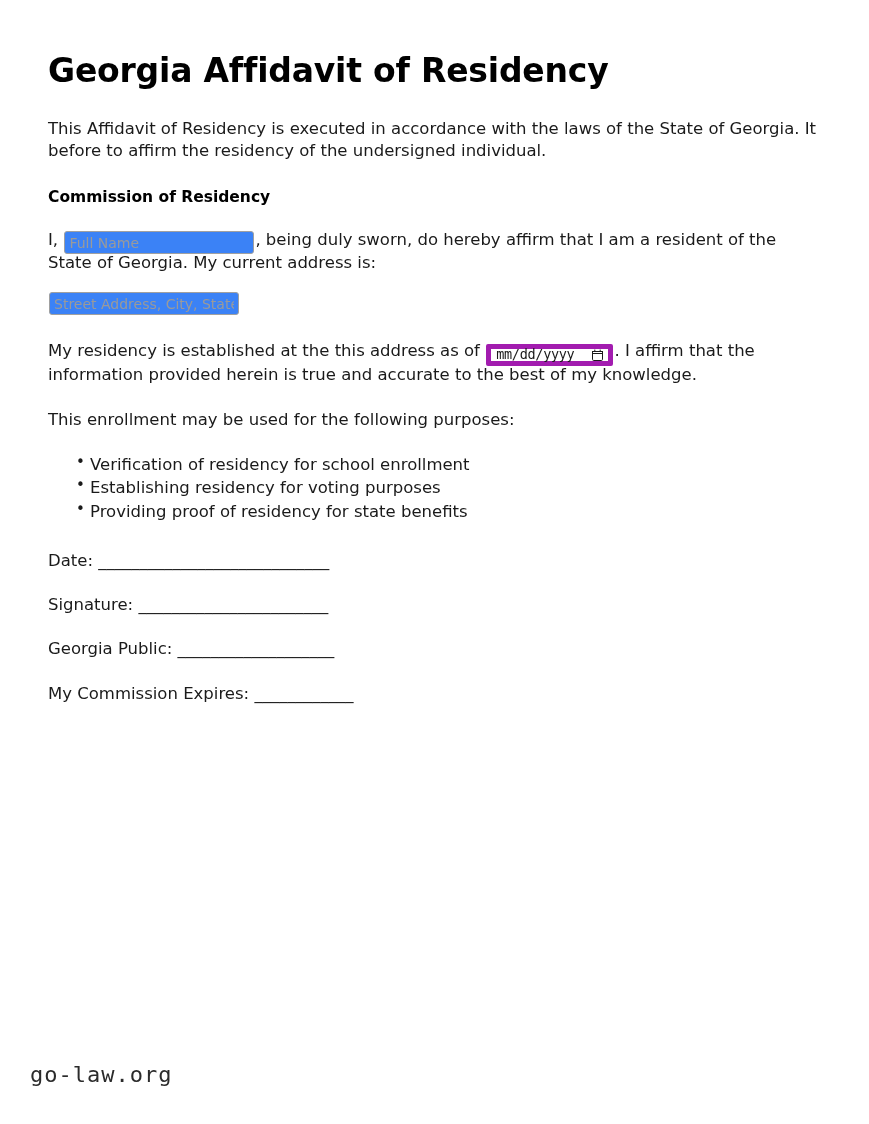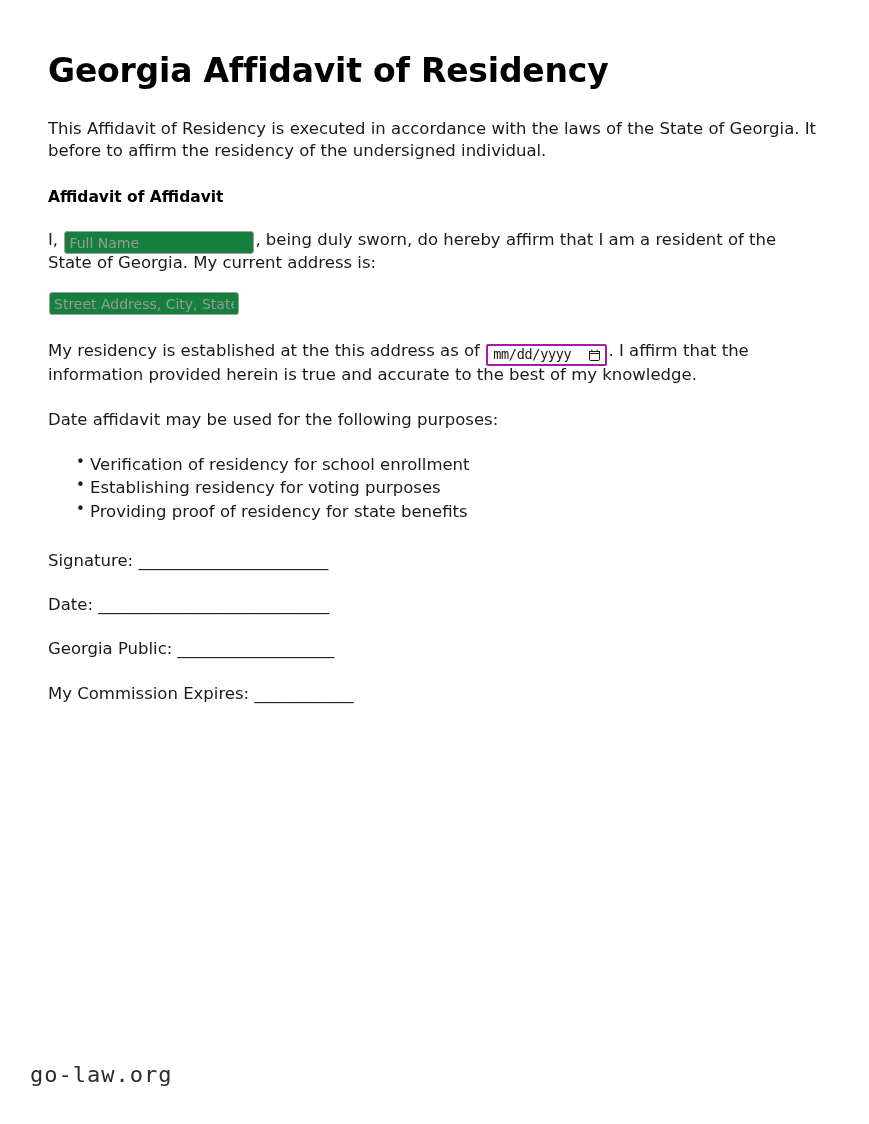--- a/index.html
+++ b/index.html
@@ -57,21 +57,21 @@
     color: #1a1a1a;
   }
   p.body-text.tight {
     margin-bottom: 18px;
   }
   
   input.txt {
     font-family: "DejaVu Sans", sans-serif;
     font-size: 14px;
     color: #1a1a1a;
-    background: #15803d;
+    background: #3b82f6;
     border: 1px solid #a0a0a0;
     border-radius: 3px;
     padding: 1px 4px;
     margin: 0 1px;
     vertical-align: baseline;
     box-sizing: border-box;
     height: 23px;
   }
   input.txt::placeholder {
     color: #9a9a9a;
@@ -85,21 +85,21 @@
   .addr-row {
     margin: 0 0 24px 0;
   }
   input.addr-input {
     width: 190px;
   }
   
   .date-box {
     display: inline-flex;
     align-items: center;
-    border: 2px solid #a21caf;
+    border: 5px solid #a21caf;
     border-radius: 2px;
     background: #ffffff;
     height: 22px;
     padding: 0 4px 0 5px;
     box-sizing: border-box;
     vertical-align: baseline;
     position: relative;
     top: 3px;
     margin: 0 1px;
   }
@@ -160,51 +160,51 @@
 <body>
 
 <div class="page">
 
   <div class="content">
 
     <h1 class="doc-title">Georgia Affidavit of Residency</h1>
 
     <p class="intro">This Affidavit of Residency is executed in accordance with the laws of the State of Georgia. It before to affirm the residency of the undersigned individual.</p>
 
-    <h2 class="section-heading">Affidavit of Affidavit</h2>
+    <h2 class="section-heading">Commission of Residency</h2>
 
     <p class="body-text tight"><span>I,</span> <input class="txt name-input" type="text" placeholder="Full Name" style=""><span>, being duly sworn, do hereby affirm that I am a resident of the State of Georgia. My current address is:</span></p>
 
     <div class="addr-row">
       <input class="txt addr-input" type="text" placeholder="Street Address, City, State" style="">
     </div>
 
     <p class="body-text"><span>My residency is established at the this address as of</span> <span class="date-box">
           <span class="date-text">mm/dd/yyyy</span>
           <span class="cal-icon">
             <svg width="11" height="12" viewBox="0 0 11 12" aria-hidden="true">
               <rect x="0.5" y="2.5" width="10" height="9" rx="1.2" ry="1.2" fill="#ffffff" stroke="#1a1a1a" stroke-width="1"></rect>
               <rect x="0.5" y="2.5" width="10" height="2" fill="#ffffff" stroke="#1a1a1a" stroke-width="1"></rect>
               <line x1="2.8" y1="0.6" x2="2.8" y2="2.6" stroke="#1a1a1a" stroke-width="1"></line>
               <line x1="8.2" y1="0.6" x2="8.2" y2="2.6" stroke="#1a1a1a" stroke-width="1"></line>
             </svg>
           </span>
         </span><span>. I affirm that the information provided herein is true and accurate to the best of my knowledge.</span></p>
 
-    <p class="body-text">Date affidavit may be used for the following purposes:</p>
+    <p class="body-text">This enrollment may be used for the following purposes:</p>
 
     <ul class="purpose-list">
       <li>Verification of residency for school enrollment</li>
       <li>Establishing residency for voting purposes</li>
       <li>Providing proof of residency for state benefits</li>
     </ul>
 
     <div class="sig-block">
+      <p>Date: ____________________________</p>
       <p>Signature: _______________________</p>
-      <p>Date: ____________________________</p>
       <p>Georgia Public: ___________________</p>
       <p>My Commission Expires: ____________</p>
     </div>
 
   </div>
 
   <div class="watermark">go-law.org</div>
 
 </div>
 

